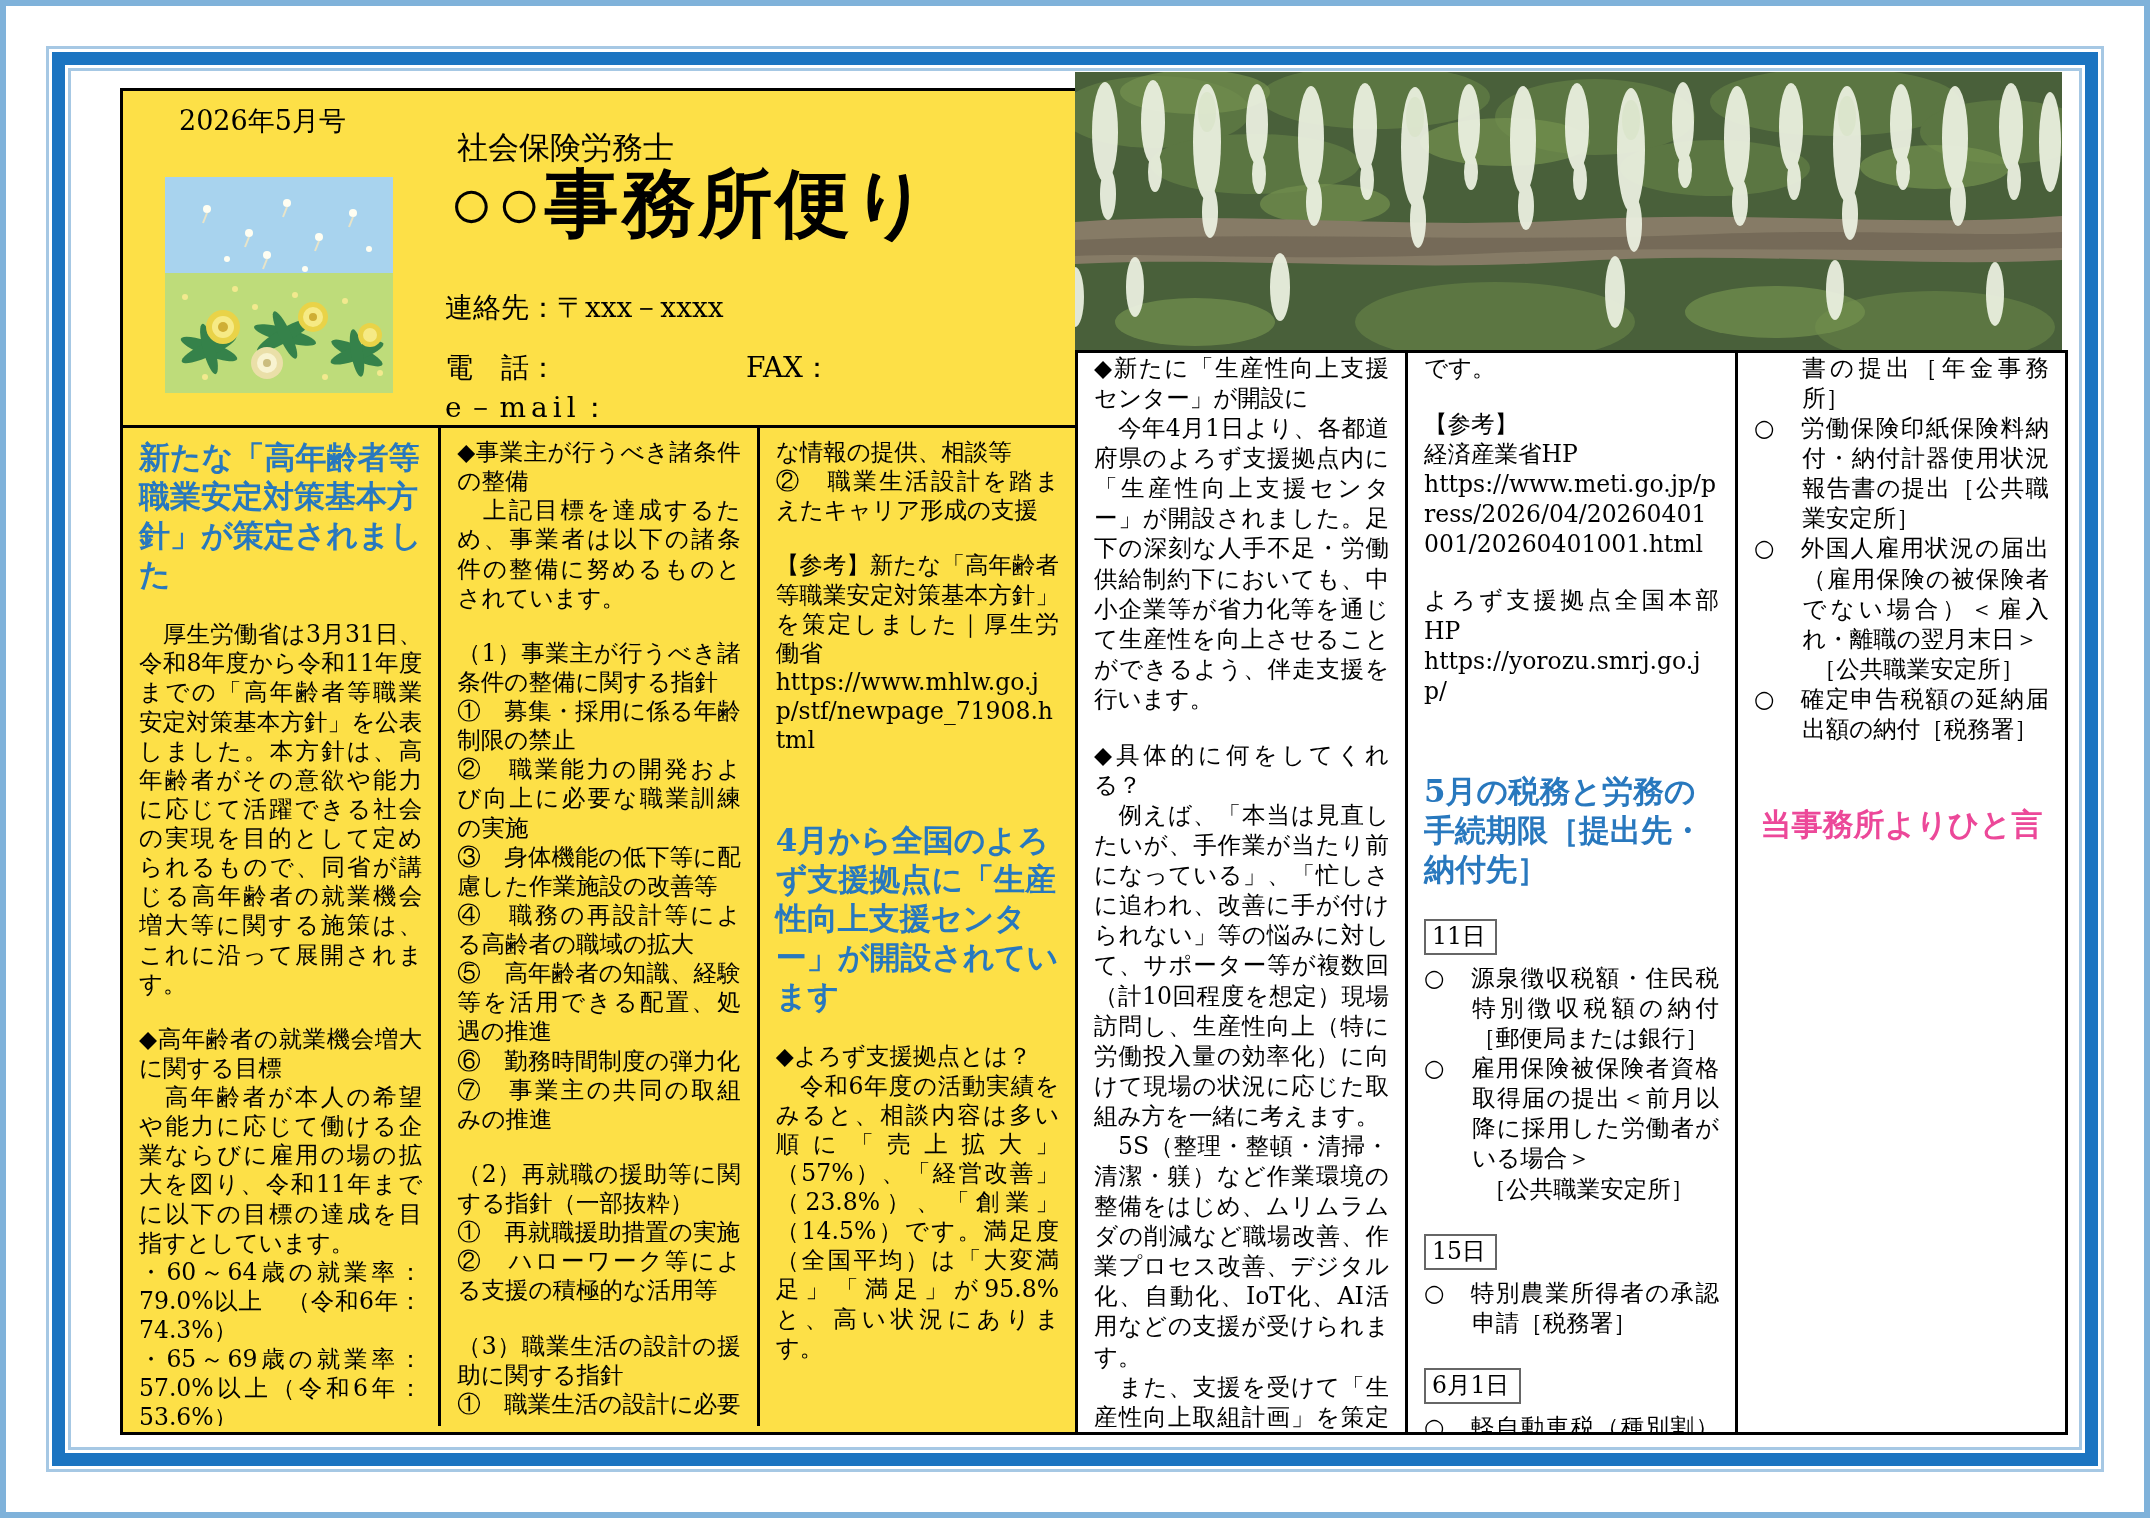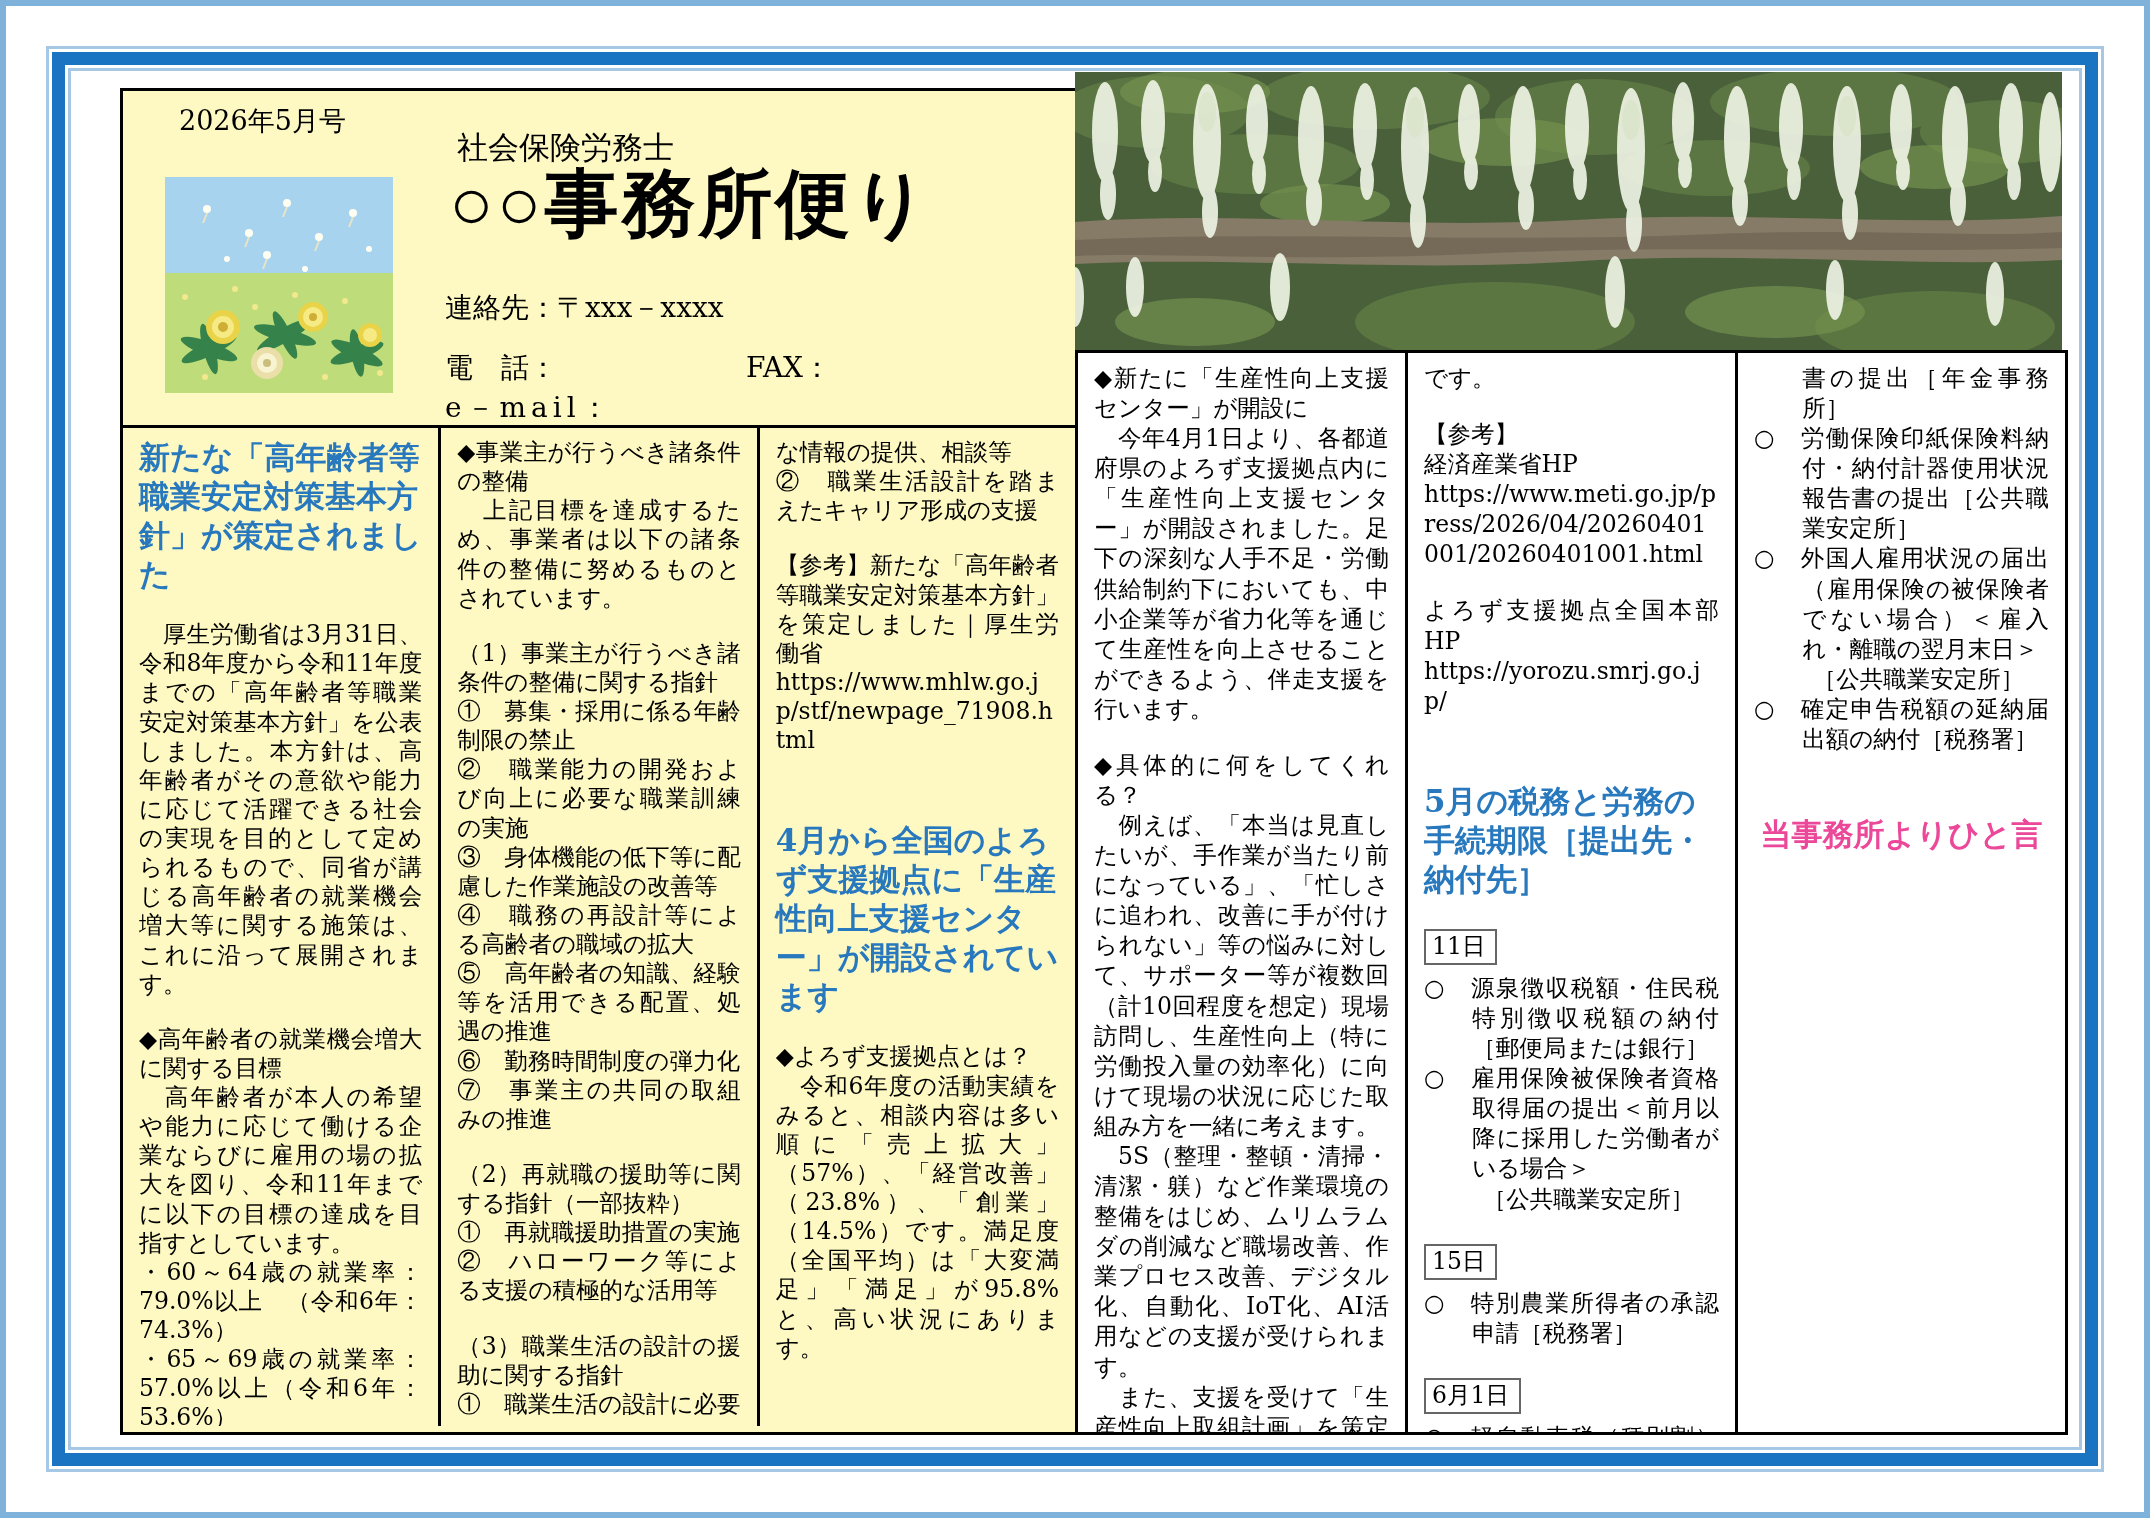--- a/index.html
+++ b/index.html
@@ -6,21 +6,21 @@
   .page{position:relative;width:2150px;height:1518px;background:#ffffff;overflow:hidden;
         font-family:"DejaVu Serif","Liberation Serif",serif;color:#000;}
 
   
   .f0{position:absolute;inset:0;border:6px solid #7fb2da;pointer-events:none;}
   .f1{position:absolute;inset:46px;border:3px solid #a6c8e4;pointer-events:none;}
   .f2{position:absolute;inset:52px;border:13px solid #1b74c1;pointer-events:none;}
   .f3{position:absolute;inset:68px;border:3px solid #a6c8e4;pointer-events:none;}
 
   
-  .left-table{position:absolute;left:120px;top:88px;width:952px;height:1341px;border:3px solid #000;background:#fef9c3;}
+  .left-table{position:absolute;left:120px;top:88px;width:952px;height:1341px;border:3px solid #000;background:#fde047;}
   .masthead{position:relative;height:334px;border-bottom:3px solid #000;}
   .issue-date{position:absolute;left:56px;top:12px;font-size:27px;}
   .logo{position:absolute;left:42px;top:86px;width:228px;height:216px;}
   .logo svg{display:block;width:100%;height:100%;}
   .profession{position:absolute;left:334px;top:36px;font-size:31px;}
   .title{position:absolute;left:326px;top:64px;margin:0;font-size:74px;font-weight:bold;letter-spacing:3px;
          font-family:Liberation Sans, sans-serif;}
   .contact{position:absolute;left:322px;top:198px;font-size:28px;}
   .phone-row{position:absolute;left:322px;top:258px;font-size:28px;}
   .phone-row .fax{margin-left:180px;}
@@ -35,21 +35,21 @@
   .gap-lg{height:40px;}
   .url{word-break:break-all;}
 
   
   .photo{position:absolute;left:1075px;top:72px;width:987px;height:278px;}
   .photo svg{display:block;width:100%;height:100%;}
 
   
   .right-table{position:absolute;left:1075px;top:350px;width:987px;height:1079px;border:3px solid #000;
                background:#fff;display:flex;}
-  .right-table .col{padding:10px 16px 6px;line-height:1.28;}
+  .right-table .col{padding:0 16px 6px;line-height:1.28;}
   .right-table .col + .col{border-left:3px solid #000;}
 
   .date-box{display:inline-block;border:2px solid #666;padding:0 10px 2px 6px;margin:4px 0 8px;font-size:23.5px;}
   .li{padding-left:2.05em;text-indent:-2.05em;}
   .place{padding-left:2.5em;}
   .cont{padding-left:2.05em;}
   .closing{margin-top:60px;text-align:center;color:#ec4899;font-size:31px;font-weight:bold;line-height:1.3;}
 </style>
 </head>
 <body>

